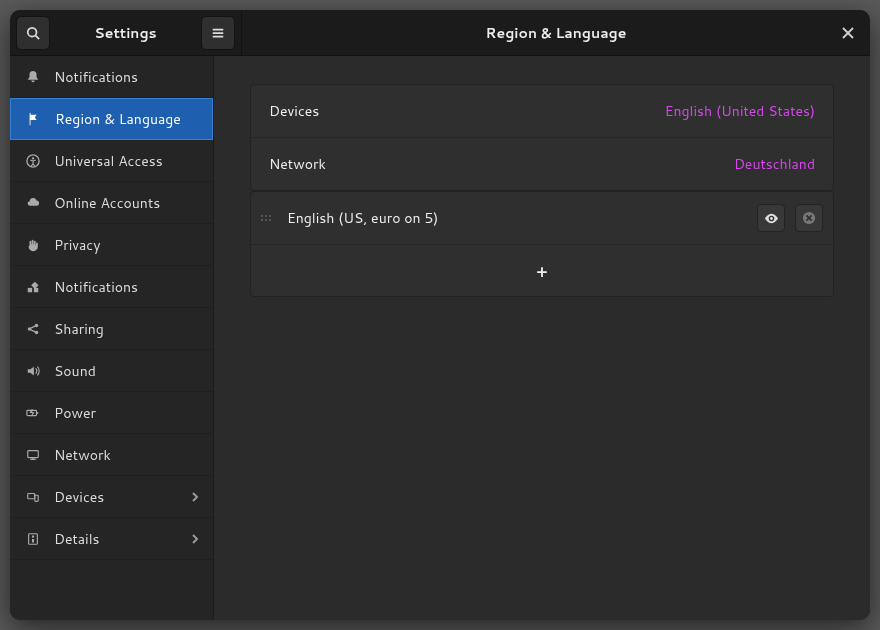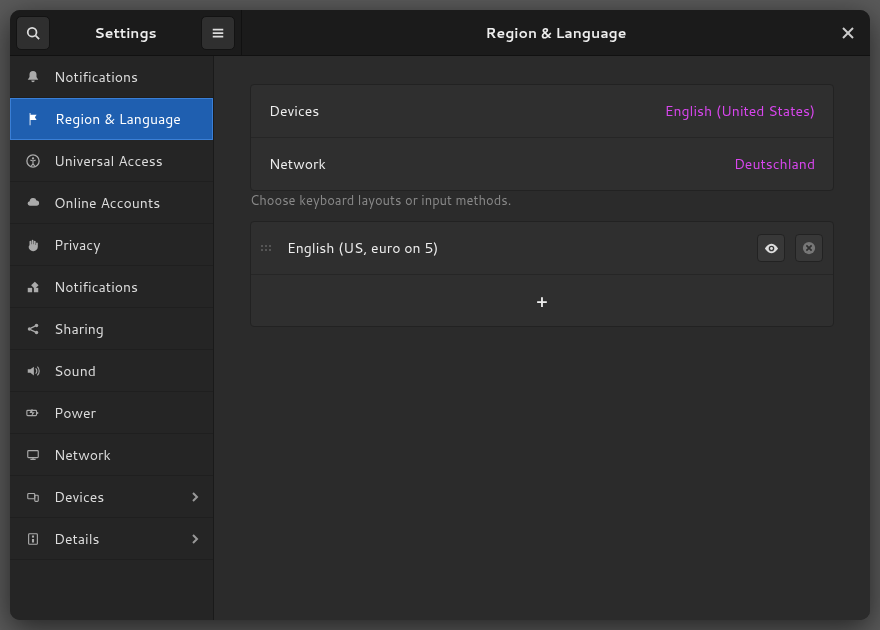--- a/index.html
+++ b/index.html
@@ -404,21 +404,20 @@
         <div class="row">
           <span>Devices</span>
           <span class="value">English (United States)</span>
         </div>
         <div class="row">
           <span>Network</span>
           <span class="value">Deutschland</span>
         </div>
       </div>
 
-      <div class="section-sub">Choose keyboard layouts or input methods.</div>
 
       <div class="input-list">
         <div class="input-row">
           <div class="drag-handle">
             <span></span>
               <span></span>
               <span></span>
               <span></span>
               <span></span>
               <span></span>

